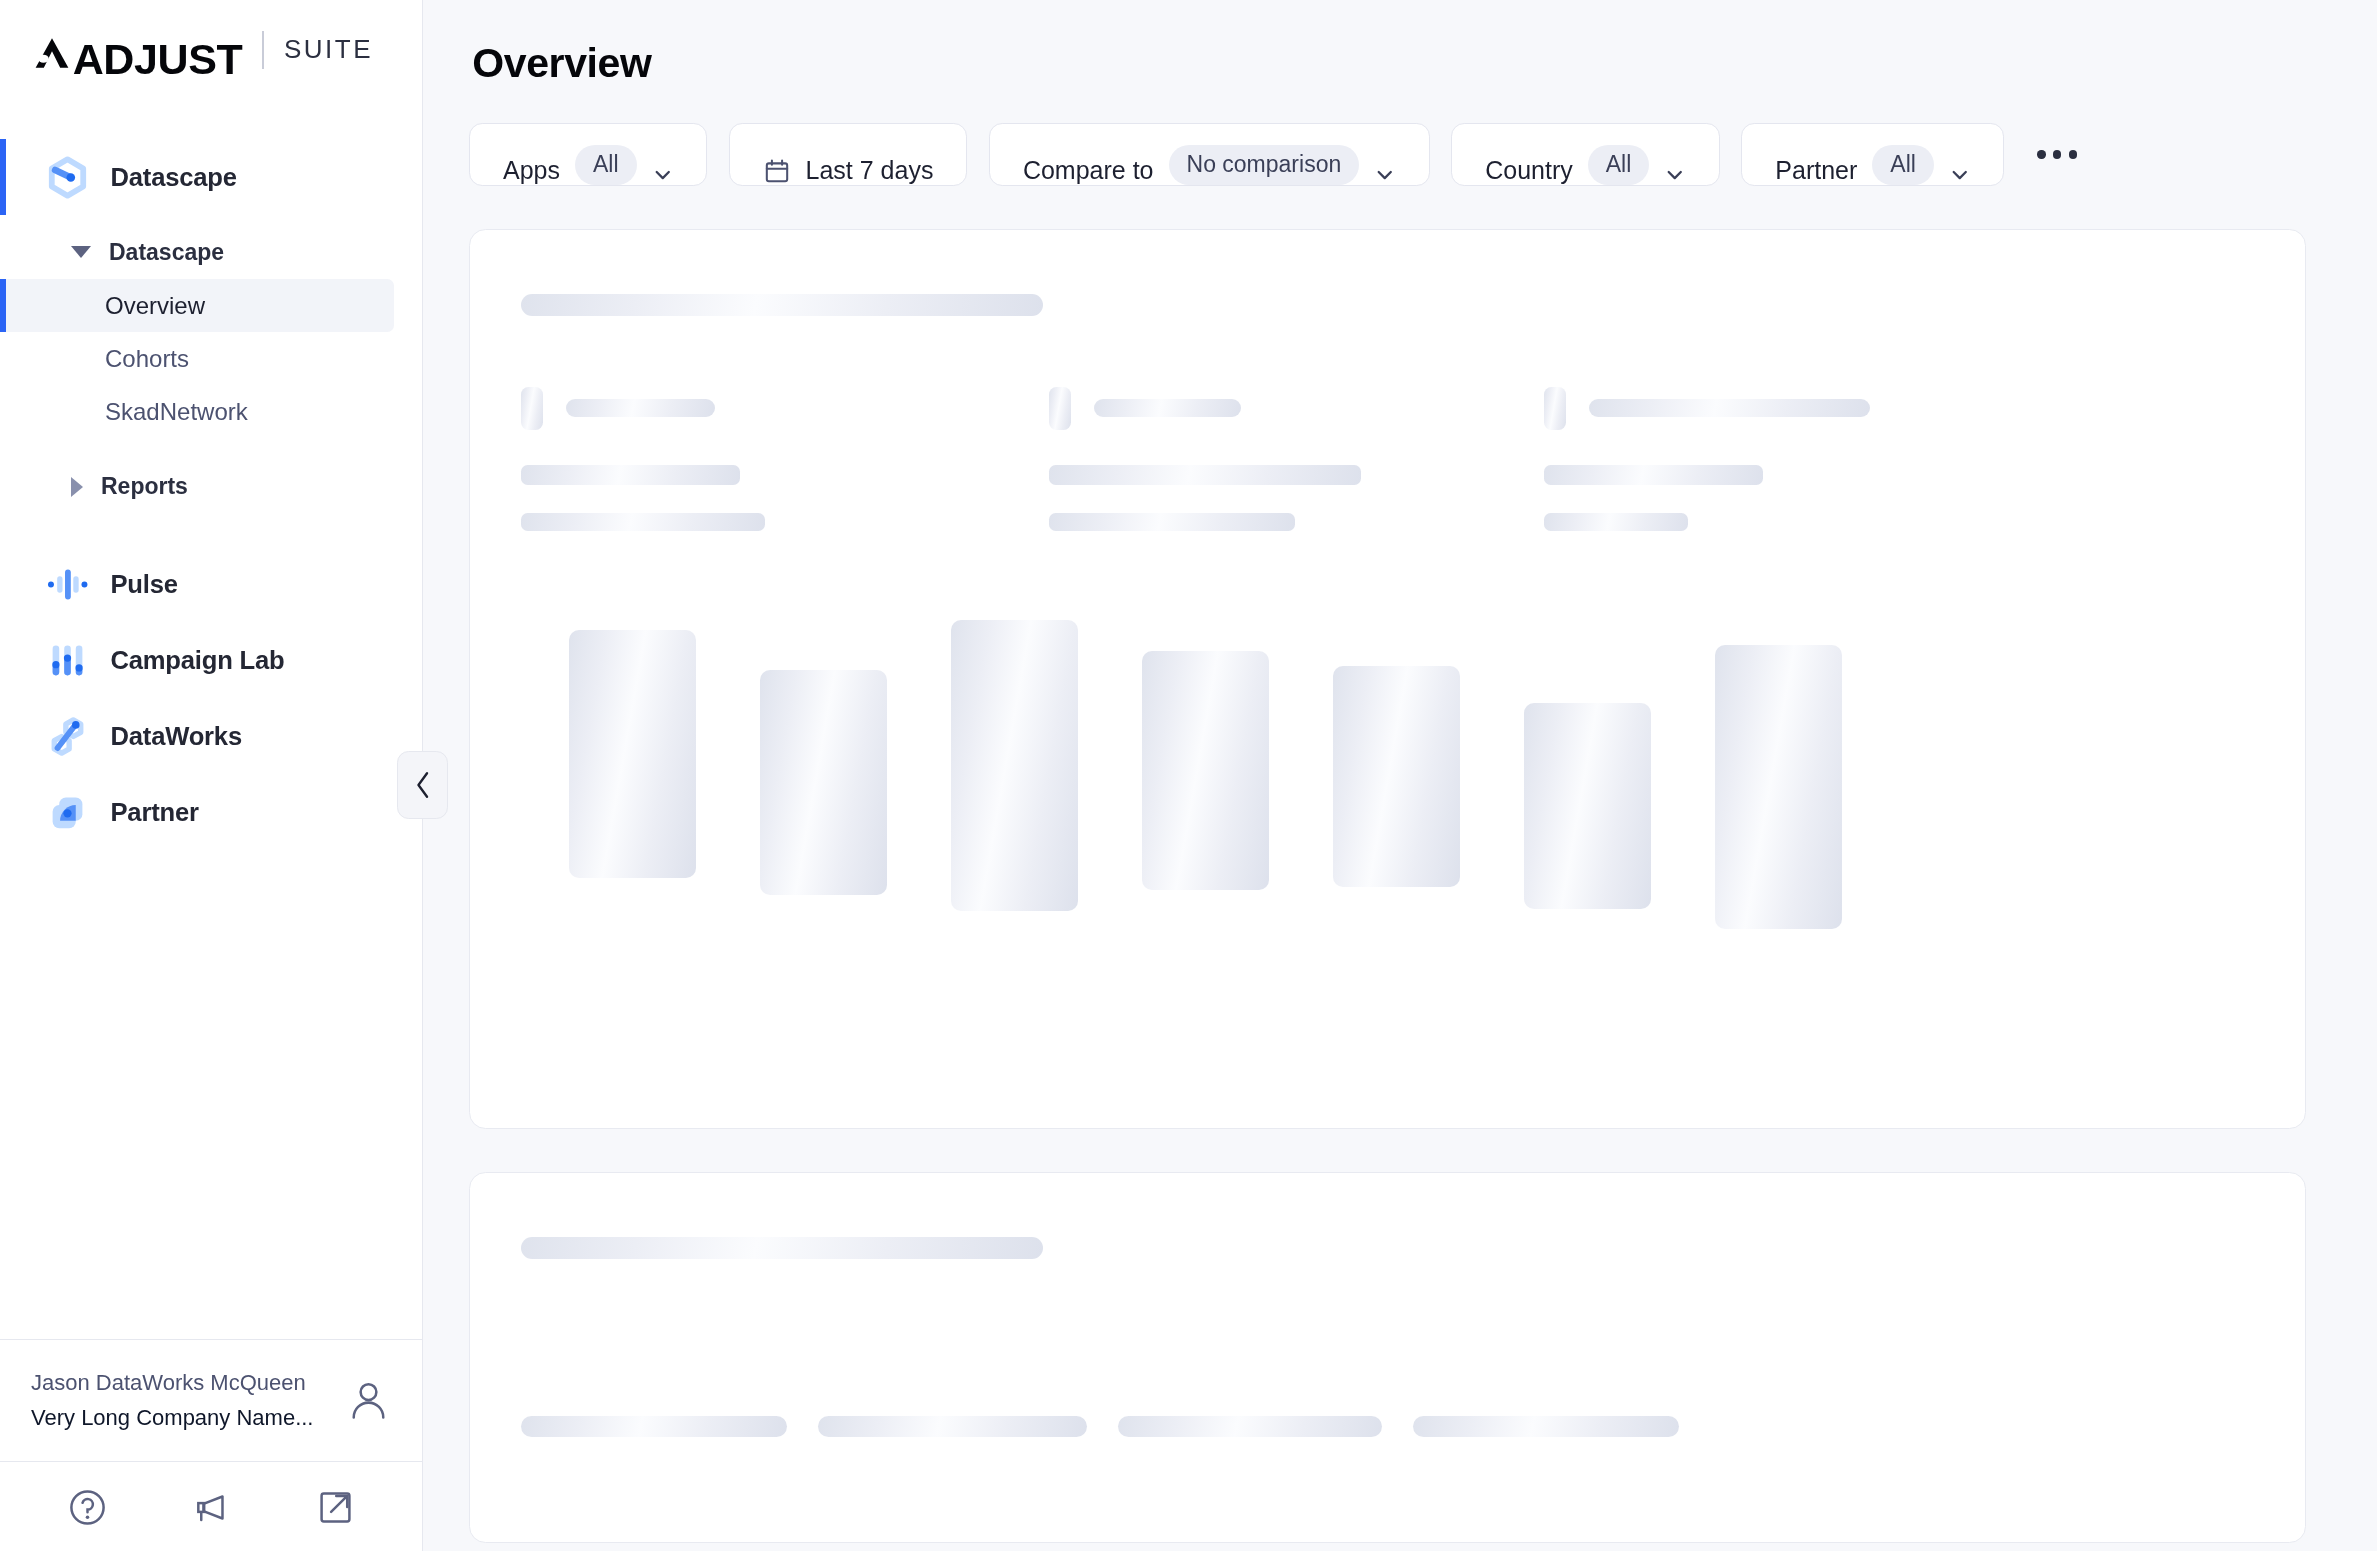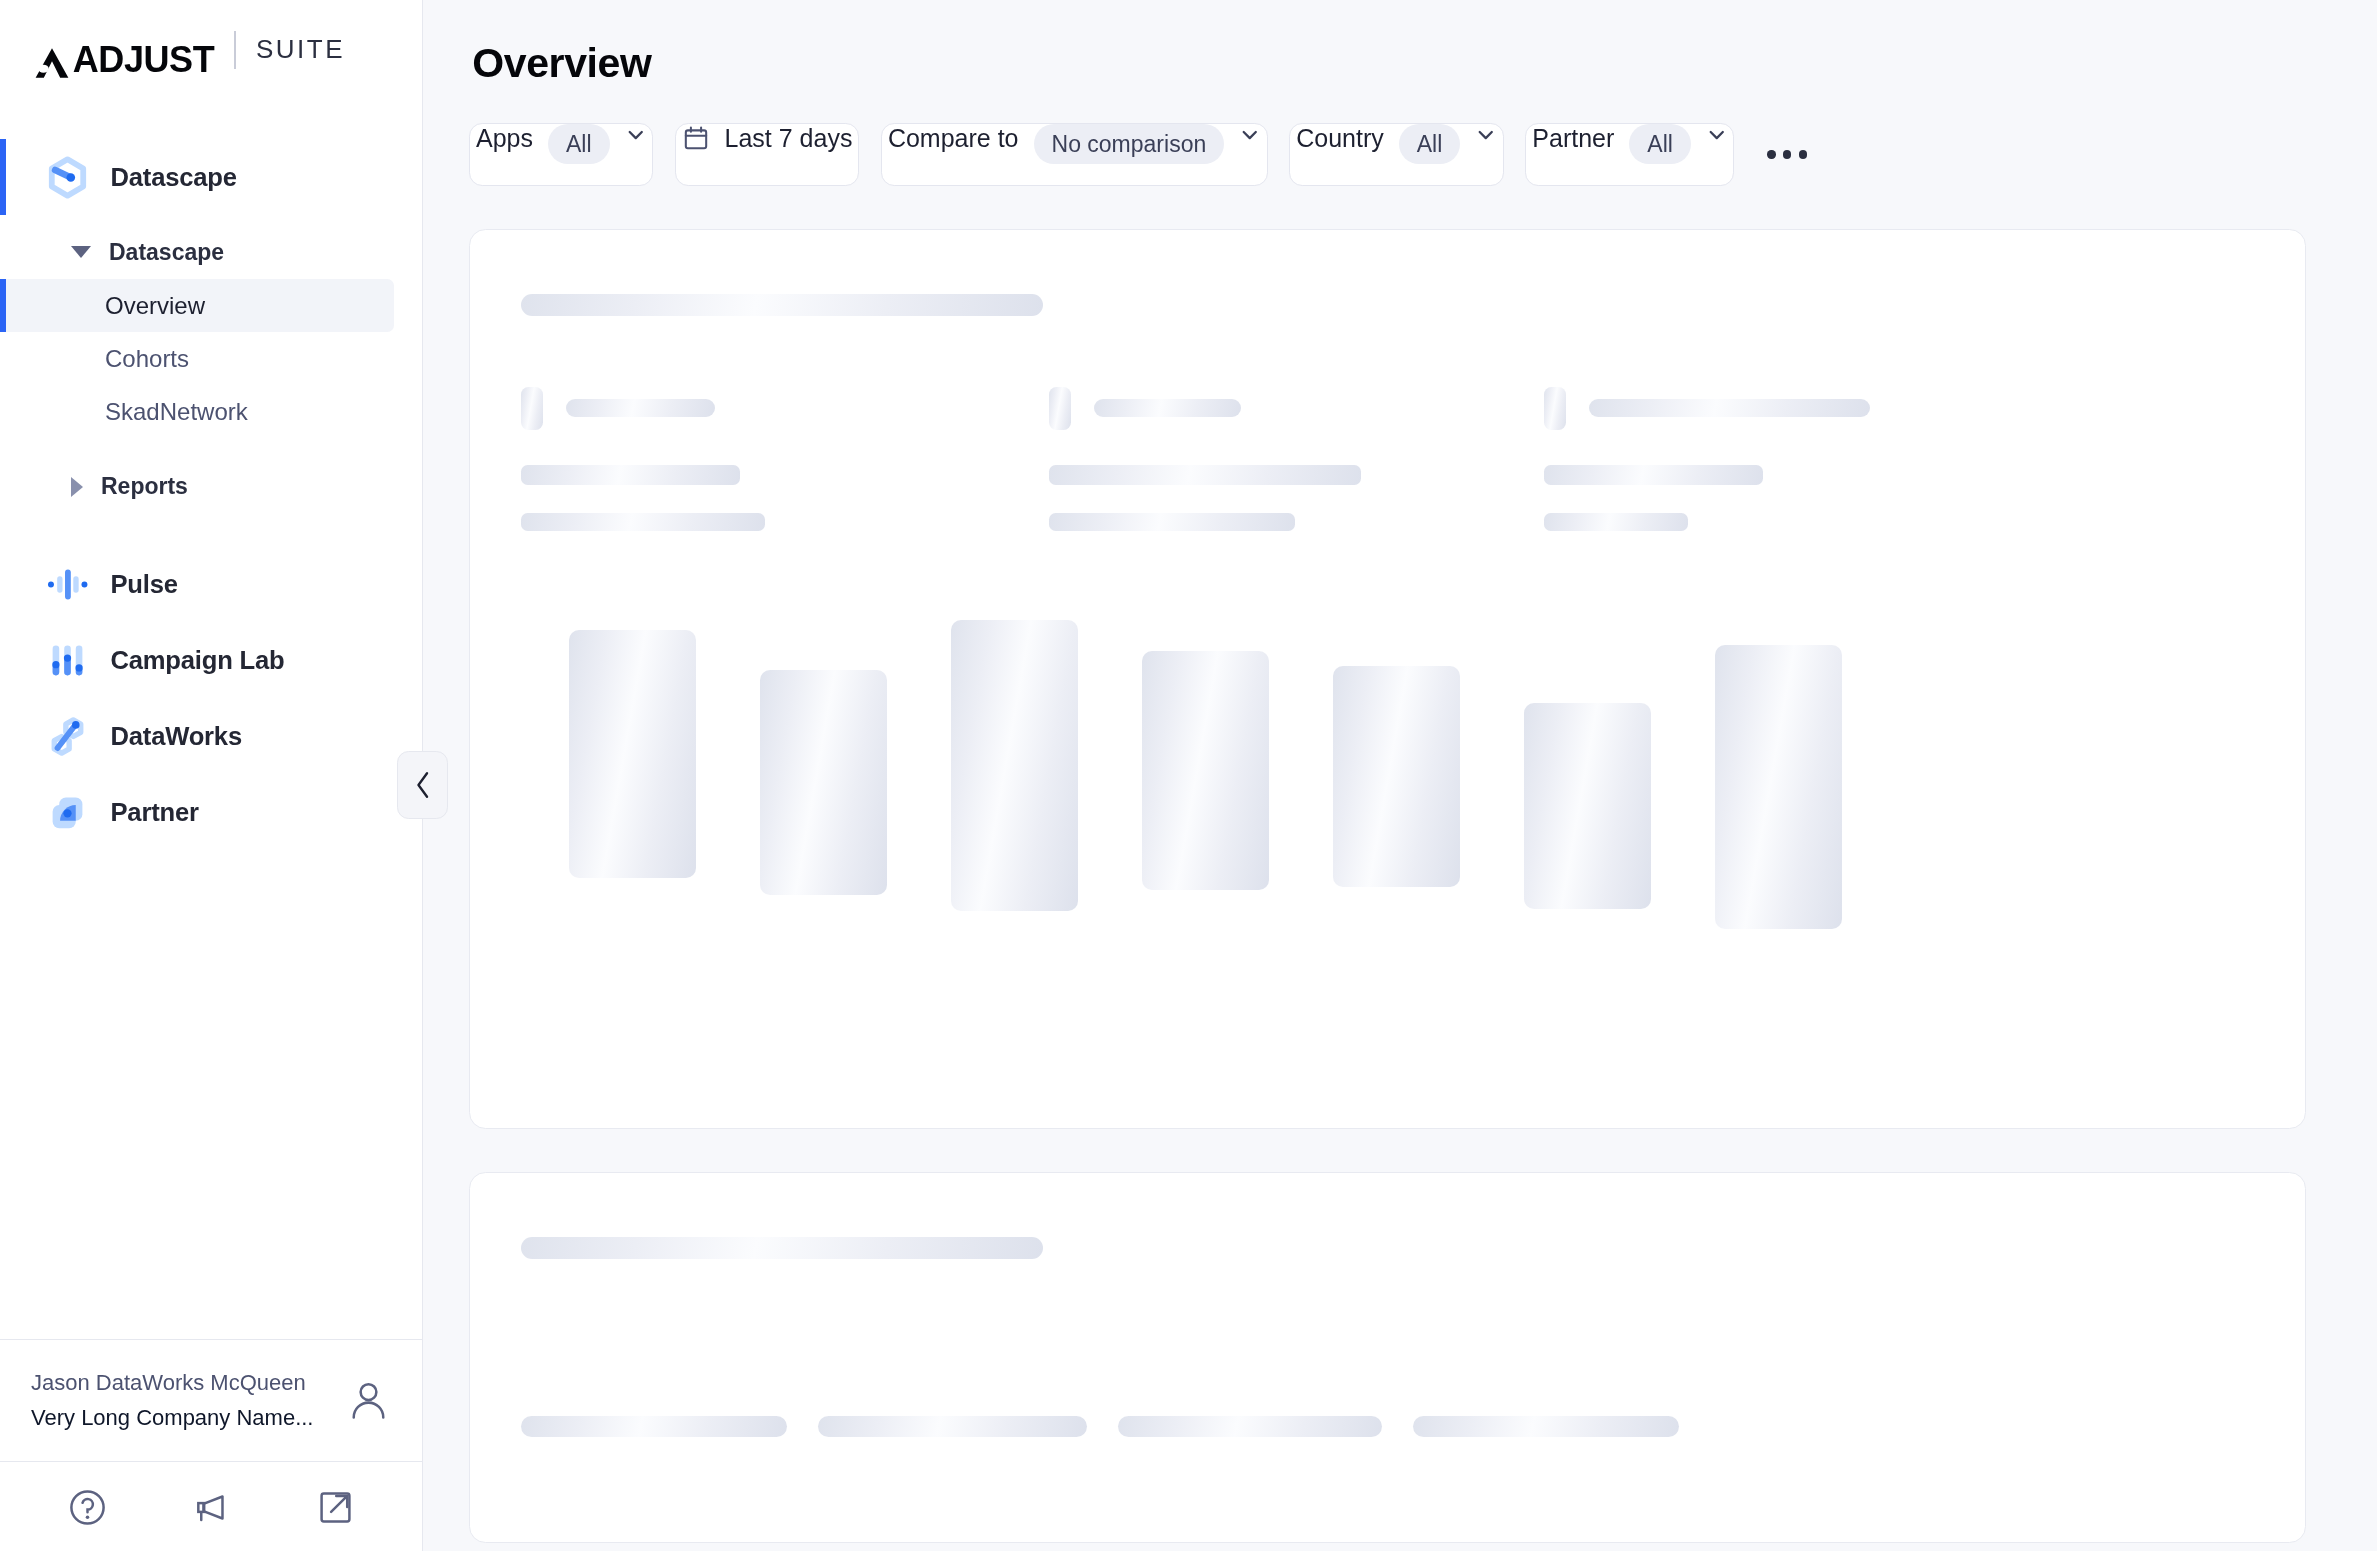--- a/index.html
+++ b/index.html
@@ -17,22 +17,22 @@
     background: #ffffff;
     border-right: 1.7px solid #e6e8ef;
     display: flex; flex-direction: column;
     position: relative;
   }
   .logo-row {
     height: 99px; display: flex; align-items: center;
     padding-left: 33px; gap: 20px;
   }
   .logo-adjust {
-    font-size: 36px; font-weight: 700; letter-spacing: -0.4px;
-    color: #05060a; display: flex; align-items: flex-end; margin-top: 20px;
+    font-size: 43px; font-weight: 700; letter-spacing: -0.4px;
+    color: #05060a; display: flex; align-items: flex-start; margin-top: 20px;
   }
   .logo-amark { display:inline-block; margin-right: 1.7px; }
   .logo-div { width: 1.7px; height: 38px; background: #c9ccd8; }
   .logo-suite {
     font-size: 26px; font-weight: 400; letter-spacing: 2.5px; color: #2b2f40;
   }
 
   .nav { flex: 1 1 auto; padding-top: 40px; }
 
   .nav-product {
@@ -107,22 +107,22 @@
   }
   .page-title {
     font-size: 41px; font-weight: 700; color: #05060a;
     letter-spacing: -0.4px; padding: 40px 0 0 3.3px;
   }
 
   .filters { display: flex; align-items: center; gap: 21.5px; margin-top: 36px; }
   .pill {
     height: 63px; background: #ffffff;
     border: 1.7px solid #e4e6ef; border-radius: 13.2px;
-    display: flex; align-items: flex-start; gap: 15px;
-    padding: 0 6px;
+    display: flex; align-items: flex-end; gap: 15px;
+    padding: 0 33px;
   }
   .pill .plabel { font-size: 25px; color: #1d2030; }
   .pill .pvalue {
     font-size: 23px; color: #3a3f57;
     background: #eceef5; border-radius: 825px;
     padding: 6.6px 18px;
   }
   .chev { width: 21.5px; height: 21.5px; display:block; }
   .cal { width: 28px; height: 28px; display:block; }
   .dots { display: flex; align-items: center; gap: 7.4px; margin-left: 11.6px; }

